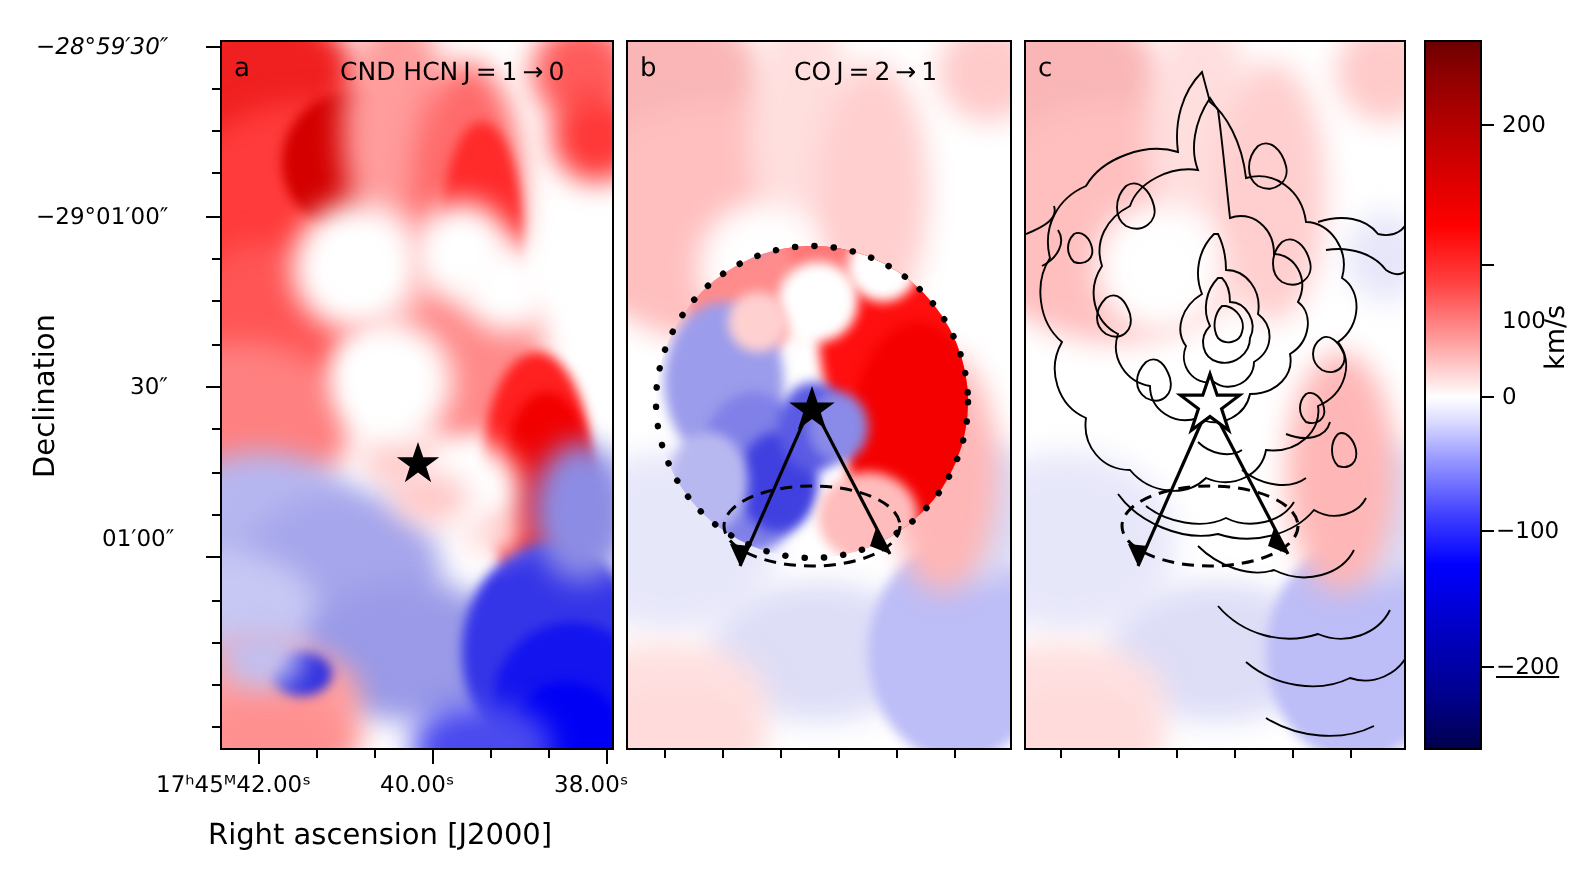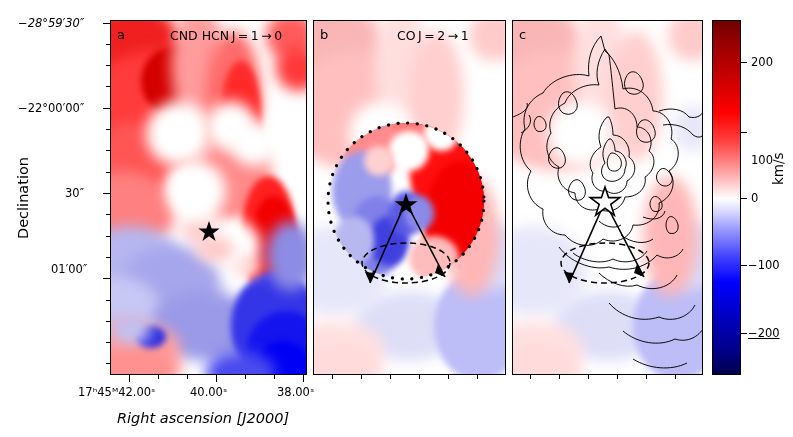--- a/index.html
+++ b/index.html
@@ -229,21 +229,21 @@
   <div class="tk h" style="left:106px;top:214px;width:4px;"></div>
   <div class="tk h" style="left:106px;top:236px;width:4px;"></div>
   <div class="tk h" style="left:106px;top:257px;width:4px;"></div>
   <div class="tk h" style="left:103px;top:278px;width:7px;"></div>
   <div class="tk h" style="left:106px;top:300px;width:4px;"></div>
   <div class="tk h" style="left:106px;top:321px;width:4px;"></div>
   <div class="tk h" style="left:106px;top:342px;width:4px;"></div>
   <div class="tk h" style="left:106px;top:363px;width:4px;"></div>
 
   <span class="txt tick-lbl" style="left:18px;top:16px;font-style:italic;">−28°59′30″</span>
-  <span class="txt tick-lbl" style="left:18px;top:101px;">−22°00′00″</span>
+  <span class="txt tick-lbl" style="left:18px;top:101px;">−29°01′00″</span>
   <span class="txt tick-lbl" style="left:65px;top:186px;">30″</span>
   <span class="txt tick-lbl" style="left:51px;top:262px;">01′00″</span>
 
   <span class="txt axis-title" style="left:-18px;top:190px;transform:rotate(-90deg);">Declination</span>
 
   <div class="tk v" style="left:129px;top:375px;height:7px;"></div>
   <div class="tk v" style="left:158px;top:375px;height:4px;"></div>
   <div class="tk v" style="left:187px;top:375px;height:4px;"></div>
   <div class="tk v" style="left:216px;top:375px;height:7px;"></div>
   <div class="tk v" style="left:245px;top:375px;height:4px;"></div>
@@ -261,21 +261,21 @@
   <div class="tk v" style="left:559px;top:375px;height:4px;"></div>
   <div class="tk v" style="left:588px;top:375px;height:4px;"></div>
   <div class="tk v" style="left:617px;top:375px;height:4px;"></div>
   <div class="tk v" style="left:646px;top:375px;height:4px;"></div>
   <div class="tk v" style="left:675px;top:375px;height:4px;"></div>
 
   <span class="txt tick-lbl" style="left:78px;top:385px;">17ʰ45ᴹ42.00ˢ</span>
   <span class="txt tick-lbl" style="left:190px;top:385px;">40.00ˢ</span>
   <span class="txt tick-lbl" style="left:277px;top:385px;">38.00ˢ</span>
 
-  <span class="txt axis-title" style="left:117px;top:410px;font-style:italic;">Right ascension [J2000]</span>
+  <span class="txt axis-title" style="left:104px;top:410px;">Right ascension [J2000]</span>
 
   <div id="cbar"></div>
   <div class="tk h" style="left:741px;top:62px;width:6px;"></div>
   <div class="tk h" style="left:741px;top:132px;width:6px;"></div>
   <div class="tk h" style="left:741px;top:198px;width:6px;"></div>
   <div class="tk h" style="left:741px;top:265px;width:6px;"></div>
   <div class="tk h" style="left:741px;top:333px;width:6px;"></div>
 
   <span class="txt tick-lbl" style="left:751px;top:55px;">200</span>
   <span class="txt tick-lbl" style="left:751px;top:125px;margin-top:28px;">100</span>

